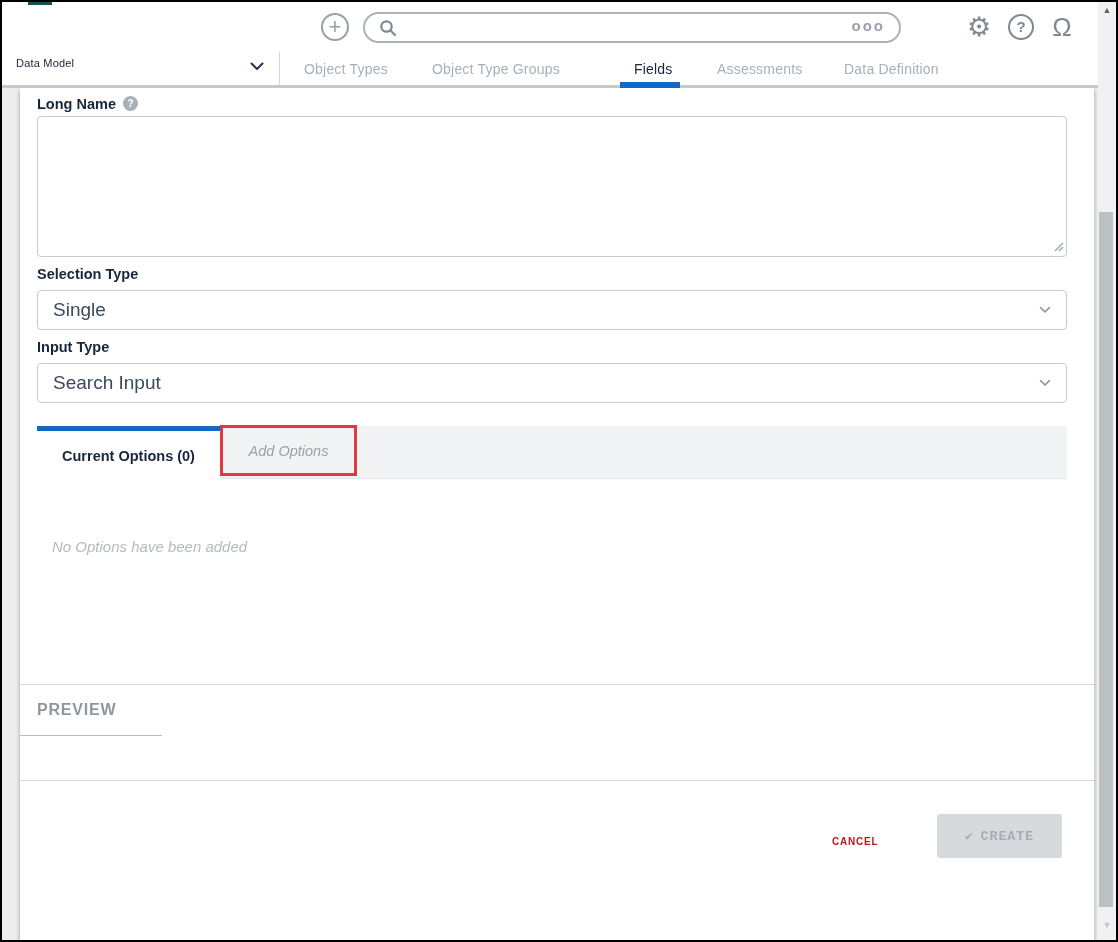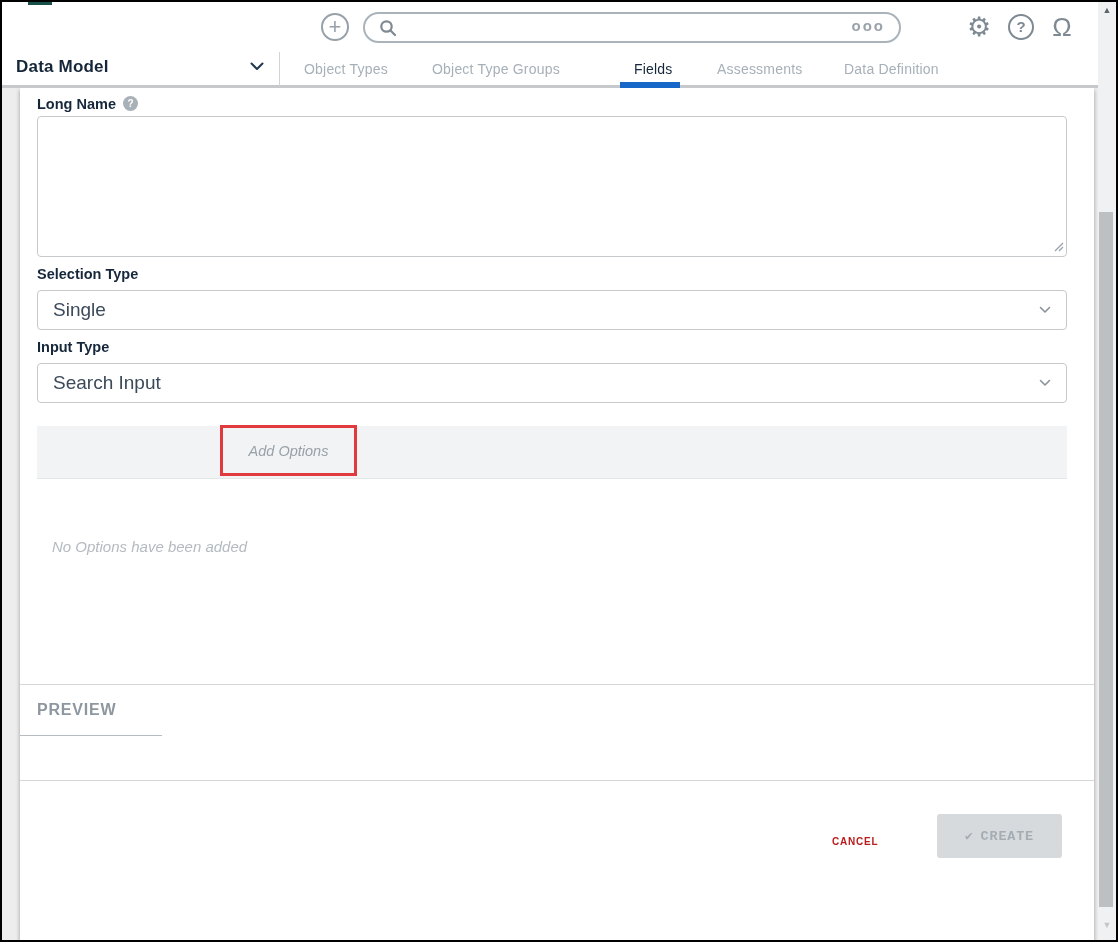--- a/index.html
+++ b/index.html
@@ -30,22 +30,22 @@
 
   .hdr-ico { position:absolute; top:11px; width:28px; height:28px; text-align:center;
              cursor:pointer; }
   .gear { left:963px; font-size:27px; line-height:28px; color:#7e8992; }
   .help { left:1006px; width:26px; height:26px; top:12px; border:2px solid #7e8992;
           border-radius:50%; color:#7e8992; font-size:15px; font-weight:bold;
           line-height:22px; }
   .user { left:1046px; font-size:26px; line-height:28px; color:#7e8992; font-weight:normal; }
 
   
-  .workspace { position:absolute; left:14px; top:55px; font-size:17px;
-               color:#152638; font-weight:700; letter-spacing:.2px; cursor:pointer; }
+  .workspace { position:absolute; left:14px; top:55px; font-size:11px;
+               color:#152638; font-weight:400; letter-spacing:.2px; cursor:pointer; }
   .ws-chevron { position:absolute; left:248px; top:60px; }
   .hdr-divider { position:absolute; left:277px; top:50px; width:1px; height:34px;
                  background:#d2d5d8; }
 
   .nav-tab { position:absolute; top:59px; font-size:14px; font-weight:normal;
              color:#a7b0b8; letter-spacing:.2px; cursor:pointer; white-space:nowrap; }
   .nav-tab.active { color:#16273c; }
   .fields-underline { position:absolute; left:618px; top:80px; width:60px; height:6px;
                       background:#1767c9; z-index:3; }
 
@@ -175,20 +175,21 @@
 
     <div class="fld-label" style="top:251px">Input Type</div>
     <div class="select" style="top:275px">
       <span>Search Input</span>
       <svg class="chev" width="12" height="8" viewBox="0 0 12 8">
         <polyline points="1.5,1.5 6,6 10.5,1.5" fill="none" stroke="#8a939b" stroke-width="1.6" stroke-linecap="round" stroke-linejoin="round"></polyline>
       </svg>
     </div>
 
     <div class="tabstrip">
+      <div class="opt-tab active">Current Options (0)</div>
       <div class="opt-tab add">Add Options</div>
     </div>
 
     <div class="empty-msg">No Options have been added</div>
 
     <div class="sep sep1"></div>
 
     <div class="preview-label">PREVIEW</div>
     <div class="preview-underline"></div>
 

